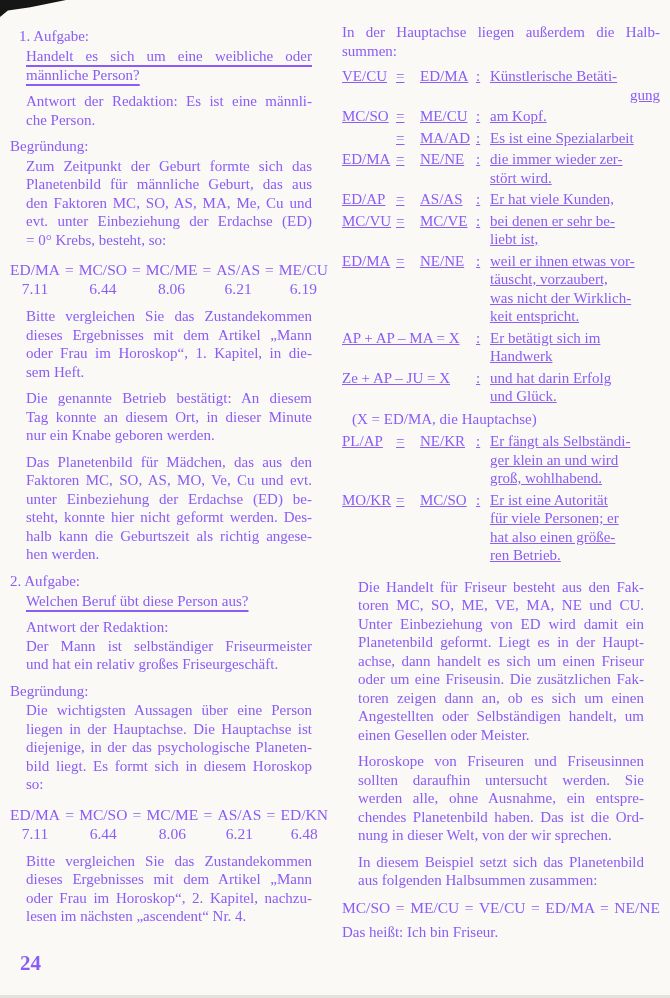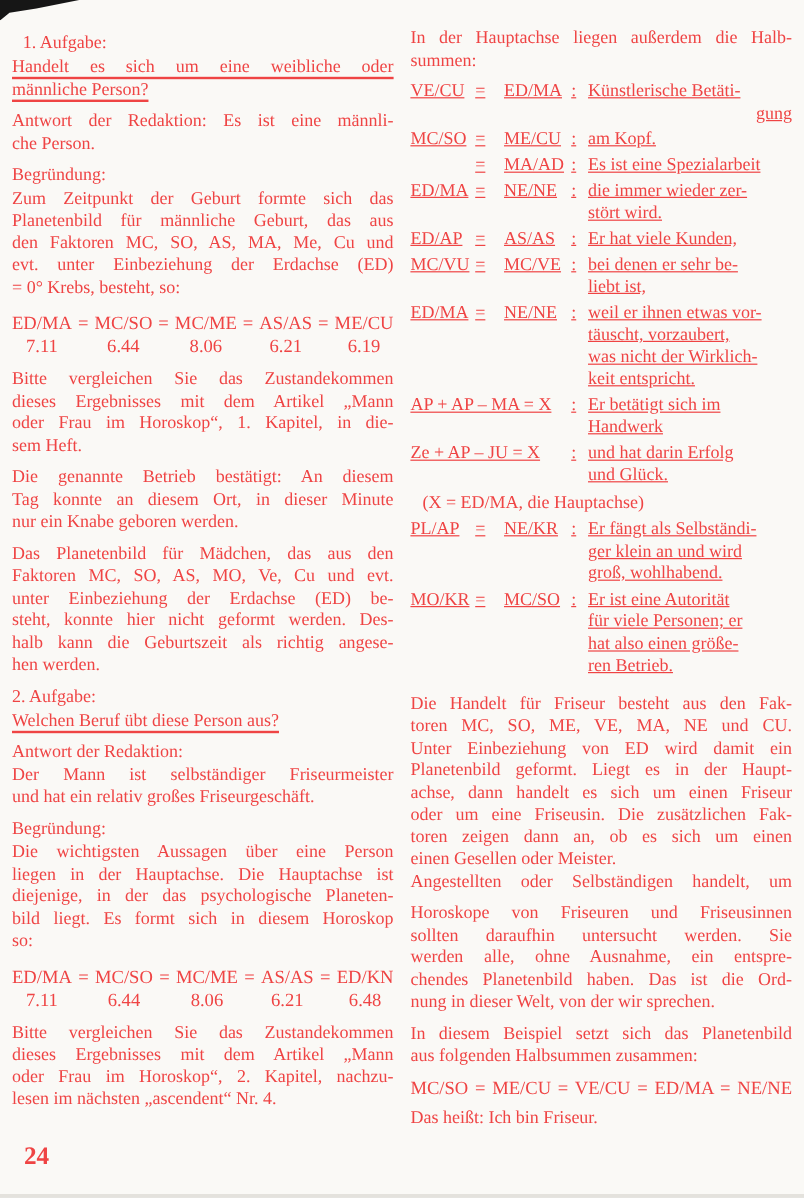--- a/index.html
+++ b/index.html
@@ -2,35 +2,35 @@
 <html lang="de"><head>
 <meta charset="utf-8">
 <style>
   html,body{margin:0;padding:0;background:#d8d6d2;}
   .page{
     position:relative;
     width:670px;height:998px;
     background:#faf9f6;
     overflow:hidden;
     font-family:"Liberation Serif","DejaVu Serif",serif;
-    color:#ef4444;
+    color:#8b5cf6;
     box-sizing:border-box;
   }
   .cols{display:flex;gap:14px;padding:27px 10px 0 10px;}
   .col{width:318px;flex:none;font-size:15px;line-height:18.5px;}
   .col-right{margin-top:-4px;}
 
   .ln{text-align:justify;text-align-last:justify;line-height:18.5px;}
   .ln.end{text-align-last:left;}
   .u{text-decoration:underline;text-decoration-thickness:1.6px;text-underline-offset:3.5px;}
 
   .heading{line-height:19px;}
   .indent{padding-left:9px;}
   .label{line-height:18.5px;margin-top:8px;}
-  .para{margin:8px 0;}
+  .para{margin:8px 16px;}
   .para.tight{margin-top:1px;}
 
   .pformula{
     display:grid;
     grid-template-columns:repeat(9,max-content);
     justify-content:space-between;
     margin:11px 0 9px;
     font-size:15.5px;line-height:19px;
   }
   .pformula .ft,.pformula .feq{grid-row:1;}
@@ -309,22 +309,22 @@
       </div>
 
       <div class="para">
           <div class="ln">Die Handelt für Friseur besteht aus den Fak-</div>
           <div class="ln">toren MC, SO, ME, VE, MA, NE und CU.</div>
           <div class="ln">Unter Einbeziehung von ED wird damit ein</div>
           <div class="ln">Planetenbild geformt. Liegt es in der Haupt-</div>
           <div class="ln">achse, dann handelt es sich um einen Friseur</div>
           <div class="ln">oder um eine Friseusin. Die zusätzlichen Fak-</div>
           <div class="ln">toren zeigen dann an, ob es sich um einen</div>
+          <div class="ln">Angestellten oder Selbständigen handelt, um</div>
           <div class="ln end">einen Gesellen oder Meister.</div>
-          <div class="ln">Angestellten oder Selbständigen handelt, um</div>
         </div>
       <div class="para">
           <div class="ln">Horoskope von Friseuren und Friseusinnen</div>
           <div class="ln">sollten daraufhin untersucht werden. Sie</div>
           <div class="ln">werden alle, ohne Ausnahme, ein entspre-</div>
           <div class="ln">chendes Planetenbild haben. Das ist die Ord-</div>
           <div class="ln end">nung in dieser Welt, von der wir sprechen.</div>
         </div>
       <div class="para">
           <div class="ln">In diesem Beispiel setzt sich das Planetenbild</div>

